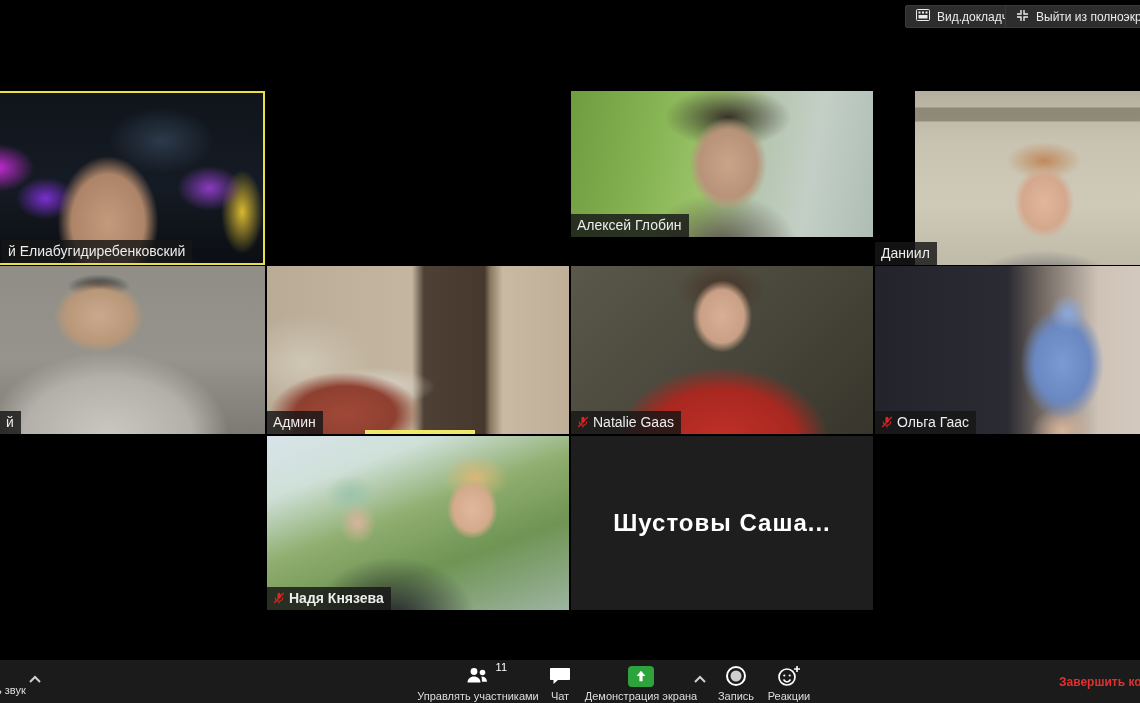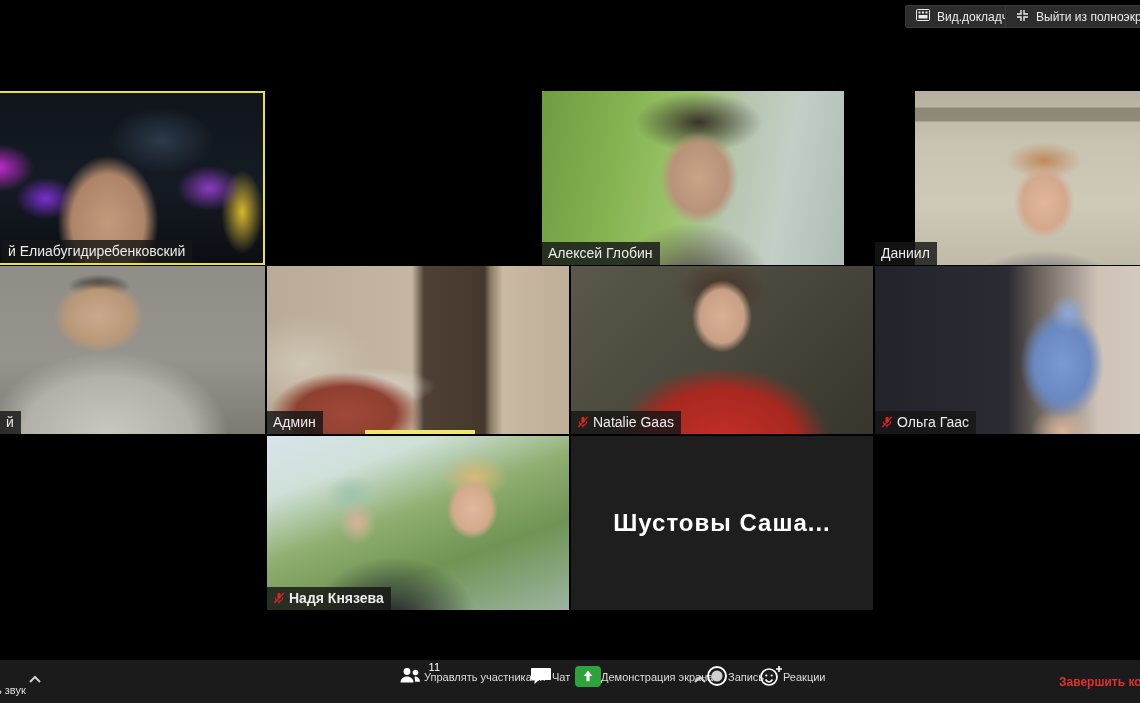--- a/index.html
+++ b/index.html
@@ -12,21 +12,21 @@
             background:#2d2d2d; border:1px solid #3a3a3a; border-radius:2px; padding:0 10px;
             color:#ececec; font-size:12px; white-space:nowrap; cursor:default; }
   #btn-speaker-view { left:905px; }
   #btn-exit-fs { left:1005px; width:200px; }
 
   
   .tile { position:absolute; overflow:hidden; background:#111; }
   .tile.active { border:2px solid #e8e143; }
   .pos-r1c1{left:-37px;top:91px;width:302px;height:174px}
   .pos-r1c2{left:267px;top:91px;width:302px;height:174px}
-  .pos-r1c3{left:542px;top:91px;width:302px;height:174px}
+  .pos-r1c3{left:571px;top:91px;width:302px;height:146px}
   .pos-r1c4{left:875px;top:91px;width:302px;height:174px}
   .pos-r2c1{left:-37px;top:266px;width:302px;height:168px}
   .pos-r2c2{left:267px;top:266px;width:302px;height:168px}
   .pos-r2c3{left:571px;top:266px;width:302px;height:168px}
   .pos-r2c4{left:875px;top:266px;width:302px;height:168px}
   .pos-r3c2{left:267px;top:436px;width:302px;height:174px}
   .pos-r3c3{left:571px;top:436px;width:302px;height:174px}
 
   .name-label { position:absolute; left:0; bottom:0; display:flex; align-items:center; gap:4px;
                 background:rgba(22,22,22,.82); color:#ececec; font-size:14px;
@@ -107,21 +107,21 @@
       linear-gradient(160deg, #d8e4ea 0%, #cfe0d8 22%, #8fae6f 45%, #6f9454 68%, #9cb4a0 100%);
     font-weight: bold;
   }
   .bg-novideo { background:#1e1e1e; }
   .novideo-name { position:absolute; inset:0; display:flex; align-items:center; justify-content:center;
                   color:#fff; font-size:24px; font-weight:bold; letter-spacing:1px; }
   .audio-bar { position:absolute; left:98px; bottom:0; width:110px; height:4px; background:#f0e868; }
 
   
   #toolbar { position:absolute; left:0; top:660px; width:1140px; height:43px; background:#1b1b1b; }
-  .tool { position:absolute; display:flex; flex-direction:row; align-items:center; cursor:default; }
+  .tool { position:absolute; display:flex; flex-direction:column; align-items:center; cursor:default; }
   .tool .lbl { color:#dedede; font-size:11px; margin-top:2px; white-space:nowrap; }
   .tool .ic { height:24px; display:flex; align-items:center; justify-content:center; }
   .chev { position:absolute; top:9px; }
   .count-badge { position:absolute; top:-3px; right:-16px; color:#fff; font-size:11px; }
   .share-box { width:26px; height:21px; background:#2ea33b; border-radius:4px;
                display:flex; align-items:center; justify-content:center; }
   #end-btn { position:absolute; left:1059px; top:0; height:43px; display:flex; align-items:center;
              color:#e03030; font-size:12px; font-weight:bold; white-space:nowrap; cursor:default; }
 </style>
 </head>

